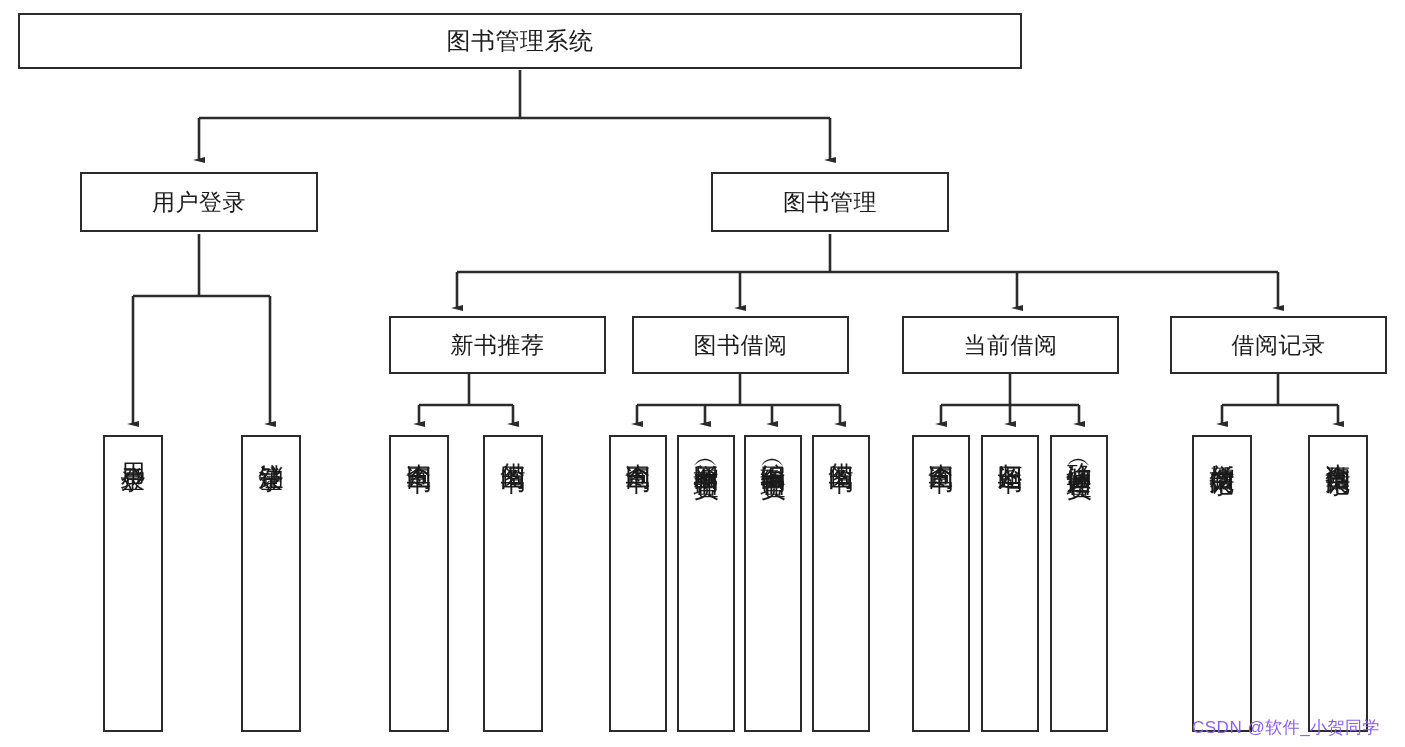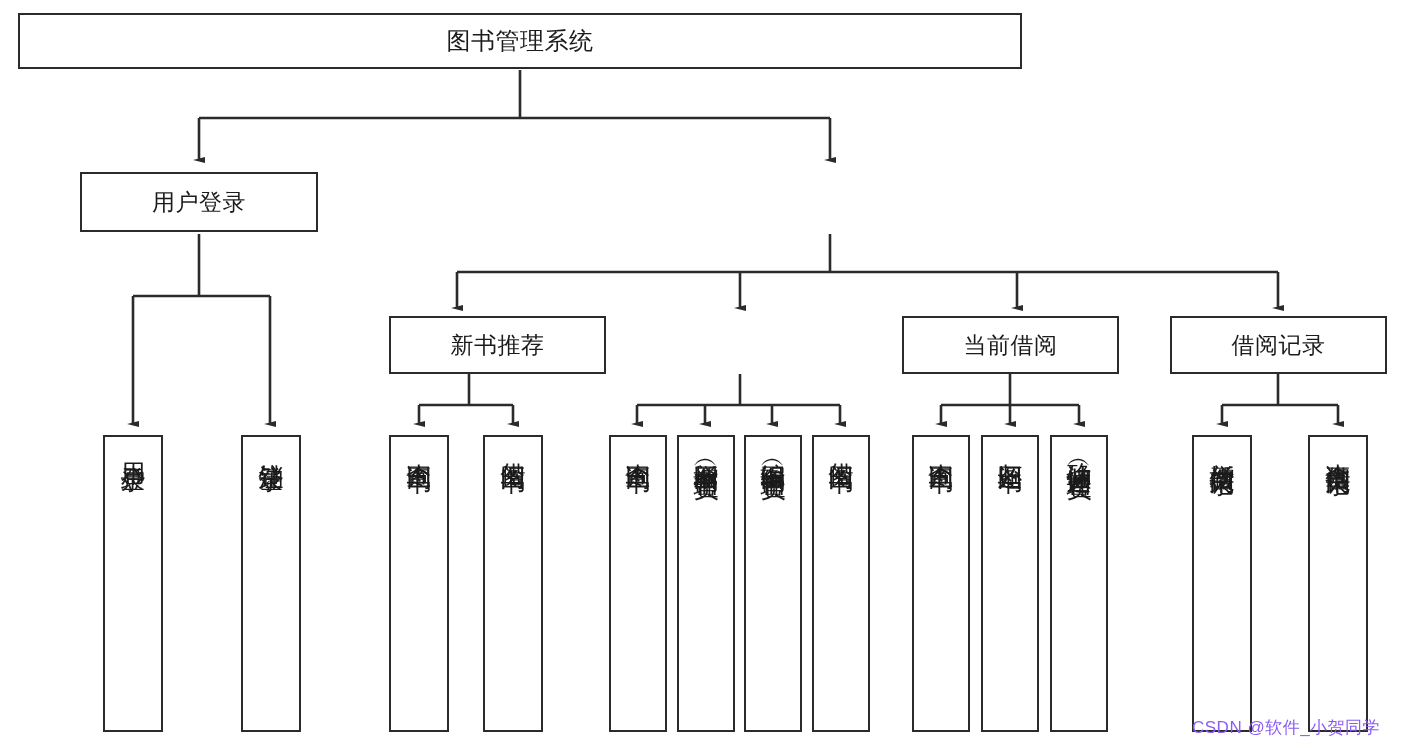--- a/index.html
+++ b/index.html
@@ -124,23 +124,29 @@
     </g>
   </svg>
 
   <div class="node horizontal root" style="left:18px; top:13px; width:1004px; height:56px;">
     <span class="node-label">图书管理系统</span>
   </div>
 
   <div class="node horizontal" style="left:80px; top:172px; width:238px; height:60px;">
     <span class="node-label">用户登录</span>
   </div>
+  <div class="node horizontal" style="left:711px; top:172px; width:238px; height:60px;">
+    <span class="node-label">图书管理</span>
+  </div>
 
   <div class="node horizontal" style="left:361px; top:316px; width:217px; height:58px;margin-left:28px;">
     <span class="node-label">新书推荐</span>
+  </div>
+  <div class="node horizontal" style="left:632px; top:316px; width:217px; height:58px;">
+    <span class="node-label">图书借阅</span>
   </div>
   <div class="node horizontal" style="left:1170px; top:316px; width:217px; height:58px;">
     <span class="node-label">借阅记录</span>
   </div>
   <div class="node horizontal" style="left:902px; top:316px; width:217px; height:58px;">
     <span class="node-label">当前借阅</span>
   </div>
 
   <div class="node vertical" style="left:103px; top:435px; width:60px; height:297px;">
     <span class="node-label">用户登录</span>

